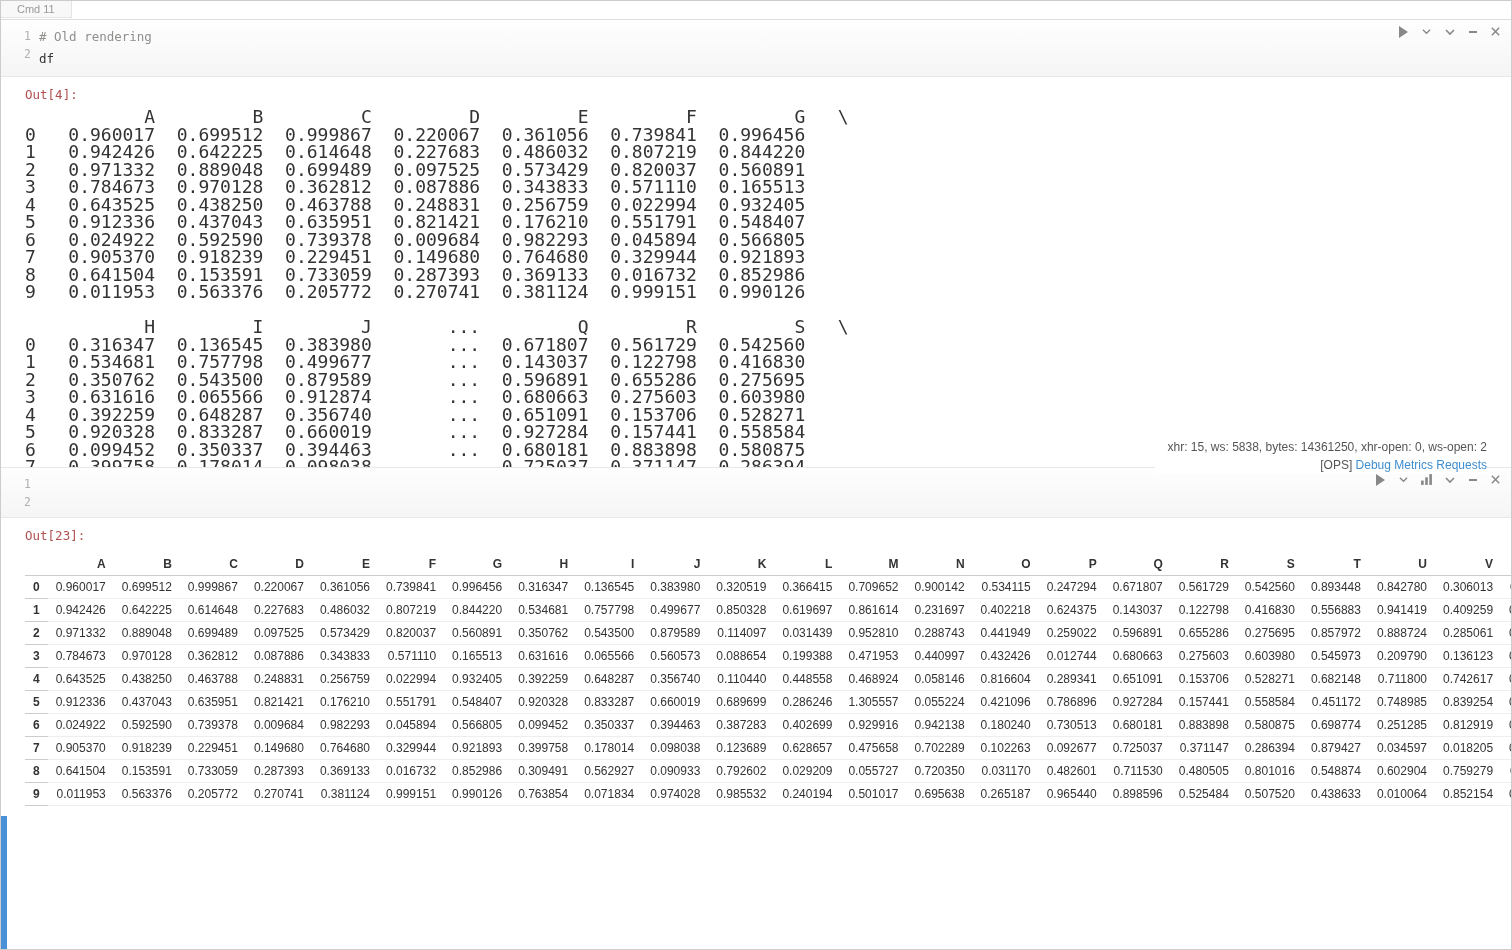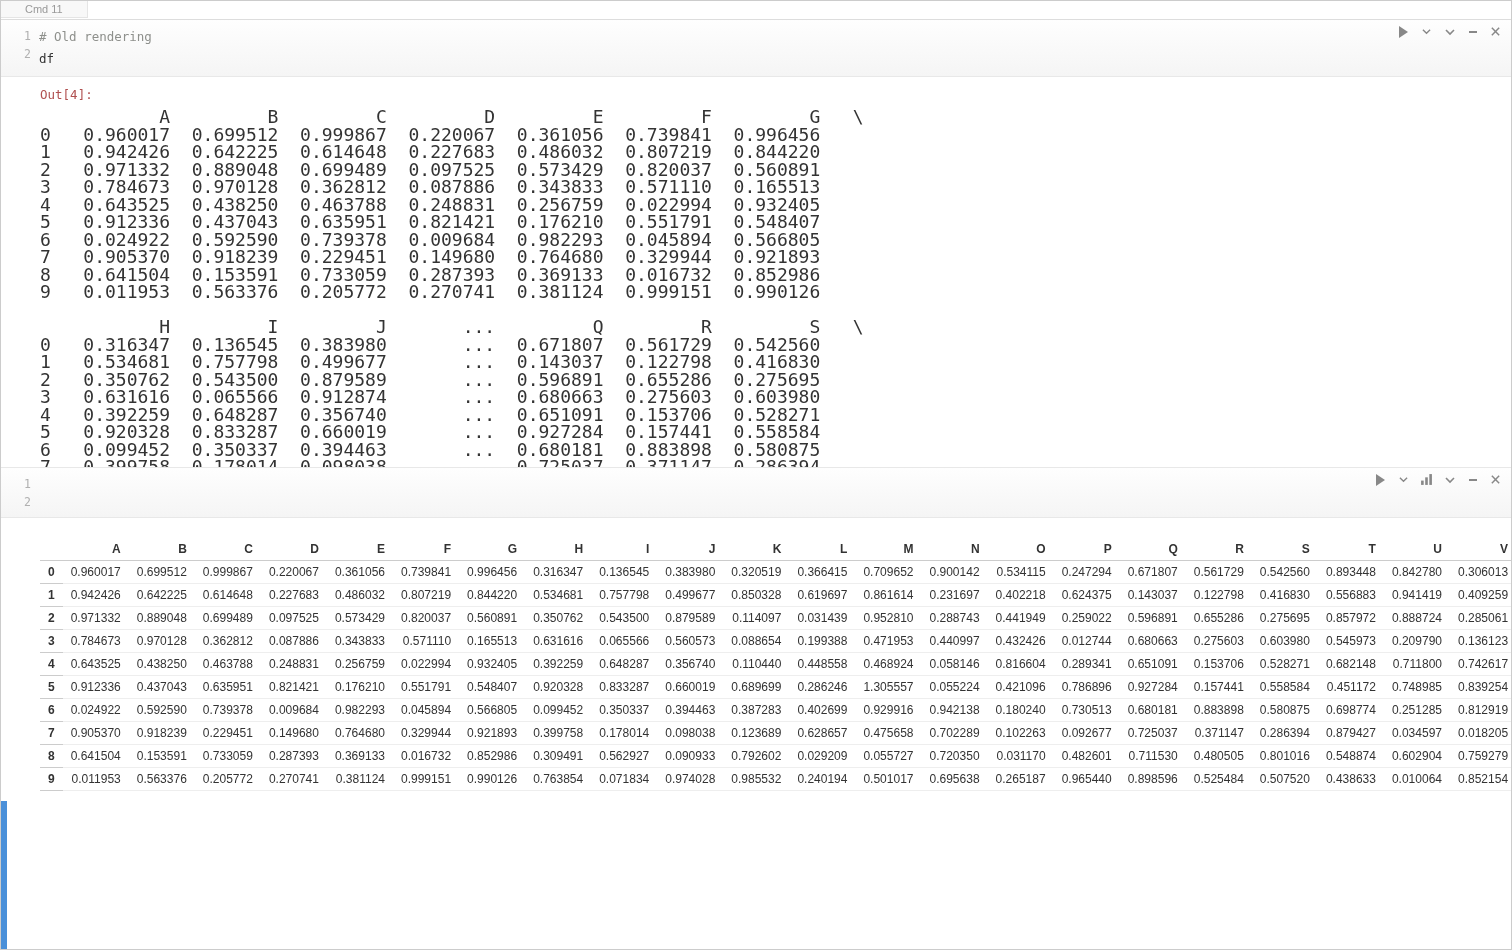--- a/index.html
+++ b/index.html
@@ -15,21 +15,21 @@
   .notebook {
     width: 1512px;
     height: 950px;
     position: relative;
     border: 1px solid #ccc;
     overflow: hidden;
   }
   .cmd-label {
     position: absolute;
     top: 0; left: 0;
-    padding: 2px 24px;
+    padding: 2px 16px;
     font-size: 11px;
     color: #999;
     background: #f8f8f8;
     border-bottom: 1px solid #e5e5e5;
     border-right: 1px solid #e5e5e5;
   }
   .gutter-bar {
     position: absolute;
     left: 0;
     top: 18px;
@@ -84,21 +84,20 @@
     display: flex;
     gap: 8px;
     align-items: center;
     color: #888;
   }
   .tb-icon { width: 15px; height: 15px; display: inline-flex; align-items: center; justify-content: center; cursor: pointer; }
   .tb-icon svg { display: block; }
   .output {
     padding: 10px 22px 10px 24px;
     overflow: auto;
-    margin-left: 15px;
   }
   .cell1-output { height: 390px; }
   .out-label {
     font-family: Menlo, Consolas, monospace;
     font-size: 12.5px;
     color: #b05050;
     margin-bottom: 6px;
   }
   .mono-block {
     font-family: Menlo, Consolas, monospace;
@@ -250,20 +249,21 @@
           </span>
         <span class="tb-icon">
             <svg width="11" height="11" viewBox="0 0 12 12">
               <path d="M2 2 L10 10 M10 2 L2 10" stroke="#888" stroke-width="1.6"></path>
             </svg>
           </span>
       </div>
     </div>
 
     <div class="output">
+      <div class="out-label">Out[23]:</div>
       <table class="df-table" id="df2">
           <thead>
             <tr>
               <th></th>
               <th>A</th>
               <th>B</th>
               <th>C</th>
               <th>D</th>
               <th>E</th>
               <th>F</th>
@@ -545,13 +545,19 @@
               <td>0.438633</td>
               <td>0.010064</td>
               <td>0.852154</td>
               <td>0.681228</td>
             </tr>
           </tbody>
         </table>
     </div>
   </div>
 
+  <div class="status-bar">
+    <div>xhr: 15, ws: 5838, bytes: 14361250, xhr-open: 0, ws-open: 2</div>
+    <div class="links">
+      <span>[OPS] </span><a>Debug</a> <a>Metrics</a> <a>Requests</a>
+    </div>
+  </div>
 </div>
 
 </body></html>

